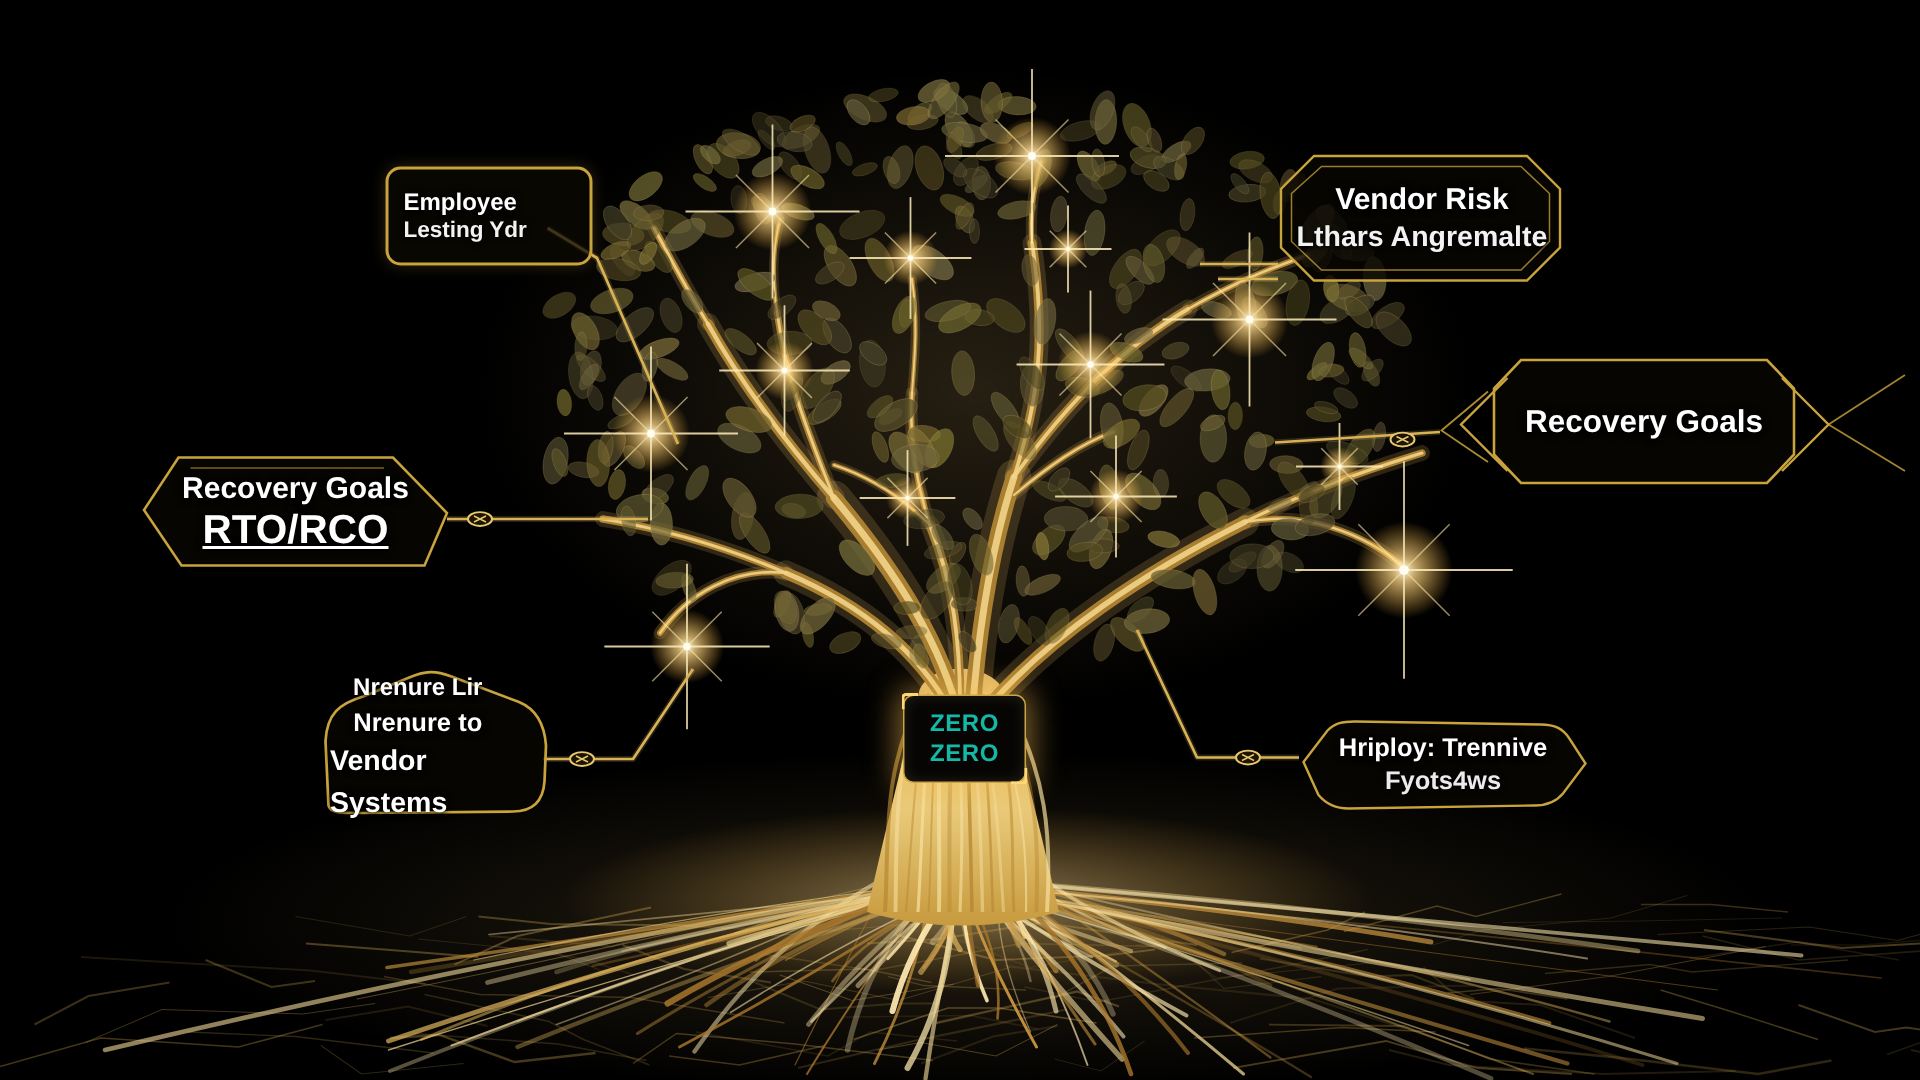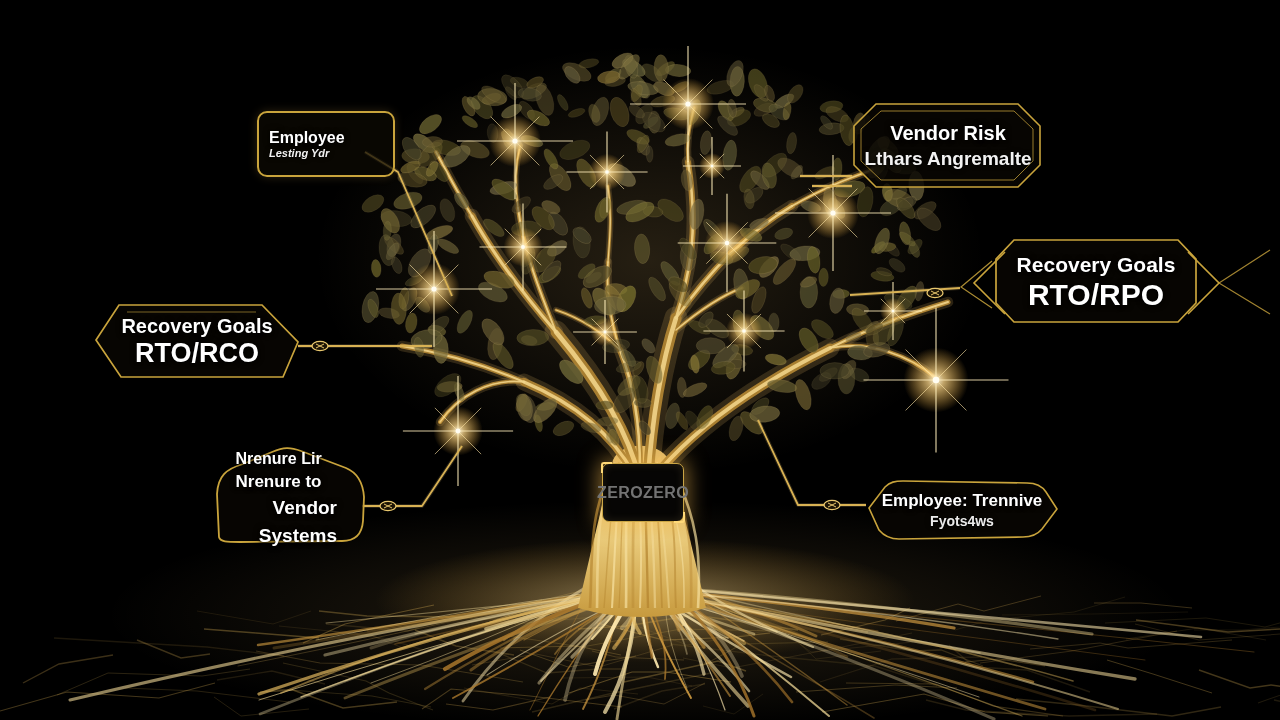--- a/index.html
+++ b/index.html
@@ -1,46 +1,46 @@
 <!DOCTYPE html>
 <html><head>
 <meta charset="utf-8">
 <style>
   html,body{margin:0;padding:0;background:#000;}
   .stage{position:relative;width:1280px;height:720px;background:#000;overflow:hidden;
          font-family:"Liberation Sans",sans-serif;}
   #tree-svg{position:absolute;inset:0;z-index:1;}
   .callout{position:absolute;z-index:5;display:flex;flex-direction:column;align-items:center;
-           justify-content:center;color:#fff;font-weight:bold;text-align:right;
+           justify-content:center;color:#fff;font-weight:bold;text-align:left;
            text-shadow:0 1px 3px rgba(0,0,0,.9),0 0 6px rgba(0,0,0,.6);border-radius:15px;}
   .co-employee{left:257px;top:111px;width:114px;height:54px;align-items:flex-start;
                padding:4px 10px;border:2px solid #c9a43c;border-radius:10px;
                background:rgba(12,9,3,.74);box-shadow:0 0 10px rgba(255,200,100,.18);text-align:center;}
   .co-employee .l1{font-size:16px;}
-  .co-employee .l2{font-size:11px;opacity:.95;font-style:italic;}
+  .co-employee .l2{font-size:15px;opacity:.95;}
   .co-vendor{left:856px;top:106px;width:184px;height:80px;}
   .co-vendor .l1{font-size:20px;}
   .co-vendor .l2{font-size:19px;margin-top:3px;opacity:.95;}
   .co-recovery-right{left:998px;top:244px;width:196px;height:76px;}
   .co-recovery-right .l1{font-size:21px;}
   .co-recovery-right .l2{font-size:30px;margin-top:1px;}
   .co-recovery-left{left:100px;top:308px;width:194px;height:68px;}
   .co-recovery-left .l1{font-size:20px;}
-  .co-recovery-left .l2{font-size:27px;}
+  .co-recovery-left .l2{font-size:27px;text-decoration:underline;}
   .co-network{left:220px;top:455px;width:117px;height:86px;line-height:1.45;}
   .co-network .l1{font-size:16px;}
   .co-network .l2{font-size:17px;}
   .co-network .l3{font-size:19px;}
   .co-employ{left:872px;top:483px;width:180px;height:54px;}
   .co-employ .l1{font-size:17px;}
-  .co-employ .l2{font-size:14px;margin-top:2px;opacity:.92;}
+  .co-employ .l2{font-size:17px;margin-top:2px;opacity:.92;}
   .zt-badge{position:absolute;left:602px;top:463px;width:80px;height:57px;z-index:6;
             background:#060504;border:1px solid #caa545;border-radius:7px;
-            display:flex;flex-direction:row;align-items:center;justify-content:center;
-            color:#737373;font-weight:bold;font-size:16px;line-height:1.25;letter-spacing:.4px;
+            display:flex;flex-direction:column;align-items:center;justify-content:center;
+            color:#14b8a6;font-weight:bold;font-size:16px;line-height:1.25;letter-spacing:.4px;
             box-shadow:0 0 20px 4px rgba(255,195,85,.5), inset 0 0 10px rgba(255,220,150,.12);}
   .zt-badge::before,.zt-badge::after{content:"";position:absolute;width:9px;height:9px;}
   .zt-badge::before{left:-2px;top:-2px;border-left:2px solid #ffd978;border-top:2px solid #ffd978;border-radius:3px 0 0 0;}
   .zt-badge::after{right:-2px;bottom:-2px;border-right:2px solid #ffd978;border-bottom:2px solid #ffd978;border-radius:0 0 3px 0;}
 </style>
 </head>
 <body>
 
 <div class="stage">
   <svg id="tree-svg" width="1280" height="720" viewBox="0 0 1280 720">
@@ -806,36 +806,35 @@
     <span class="l2">Lesting Ydr</span>
   </div>
 
   <div class="callout co-vendor">
     <span class="l1">Vendor Risk</span>
     <span class="l2">Lthars Angremalte</span>
   </div>
 
   <div class="callout co-recovery-right">
     <span class="l1">Recovery Goals</span>
-    <span class="l2">RTO/RPO</span>
   </div>
 
   <div class="callout co-recovery-left">
     <span class="l1">Recovery Goals</span>
     <span class="l2">RTO/RCO</span>
   </div>
 
   <div class="callout co-network">
     <span class="l1">Nrenure Lir</span>
     <span class="l2">Nrenure to</span>
     <span class="l3">Vendor Systems</span>
   </div>
 
   <div class="callout co-employ">
-    <span class="l1">Employee: Trennive</span>
+    <span class="l1">Hriploy: Trennive</span>
     <span class="l2">Fyots4ws</span>
   </div>
 
   <div class="zt-badge">
     <span>ZERO</span>
     <span>ZERO</span>
   </div>
 </div>
 
 </body></html>

